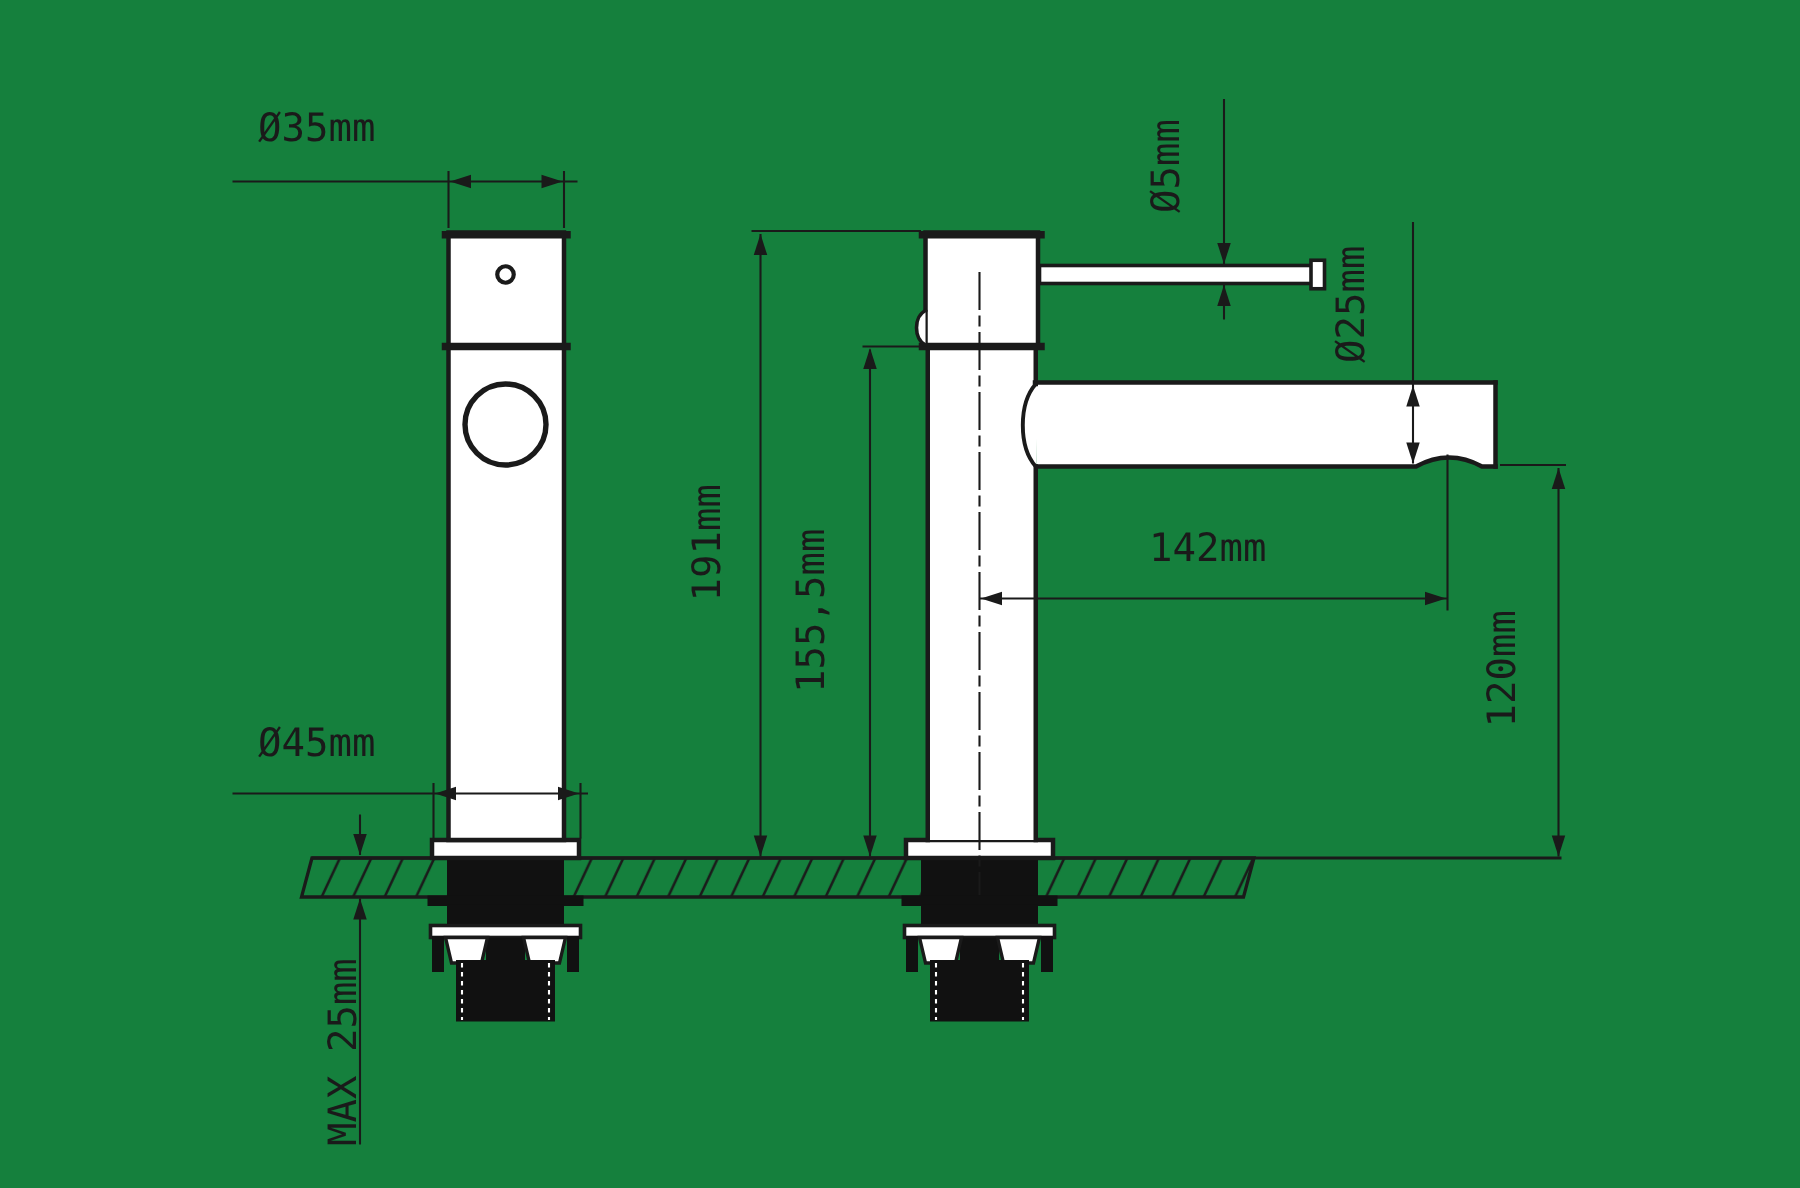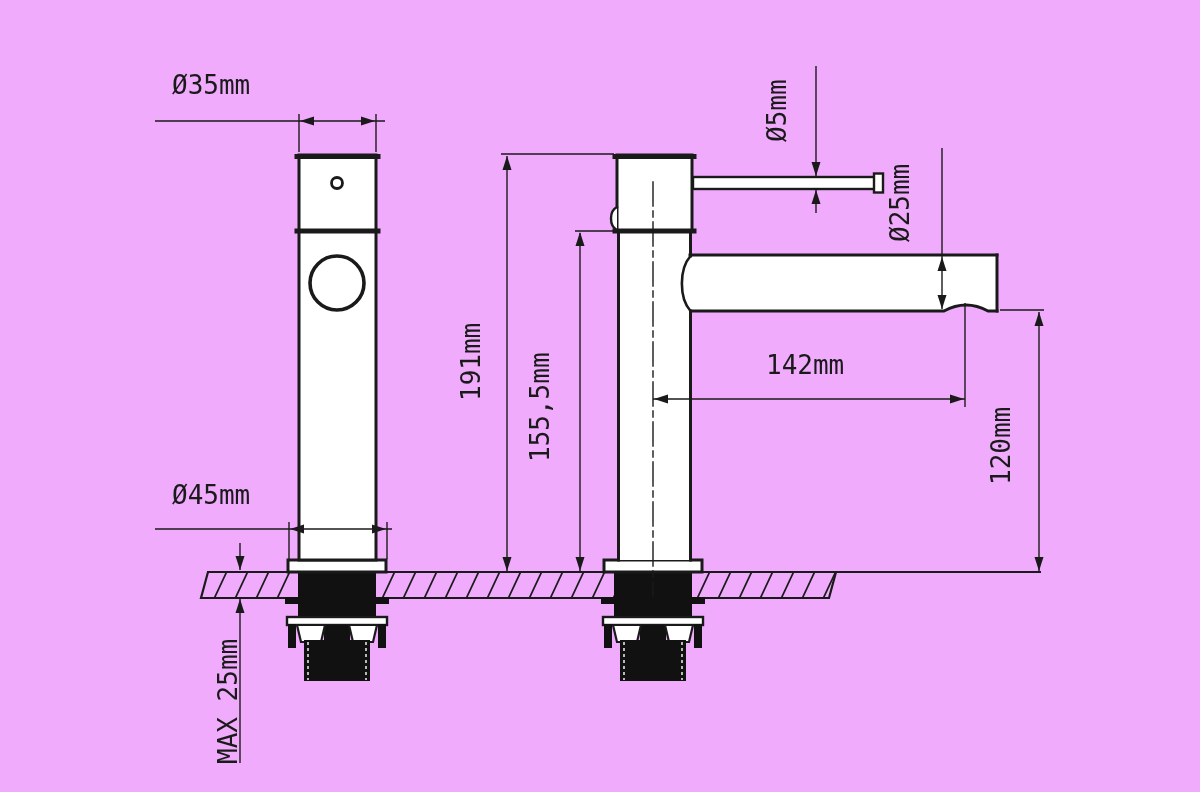--- a/index.html
+++ b/index.html
@@ -1,19 +1,19 @@
 <!DOCTYPE html>
 <html><head>
 <meta charset="utf-8">
 <style>
   html,body{margin:0;padding:0;background:#ffffff;}
   #canvas{
     position:relative;
     width:1200px;height:792px;
-    background:#f0abfc;
+    background:#15803d;
     font-family:"DejaVu Sans Mono","Liberation Mono",monospace;
     overflow:hidden;
   }
   svg{display:block}
   text{
     font-family:"DejaVu Sans Mono","Liberation Mono",monospace;
     font-size:26px;
     fill:#1a1a1a;
     letter-spacing:0px;
   }

